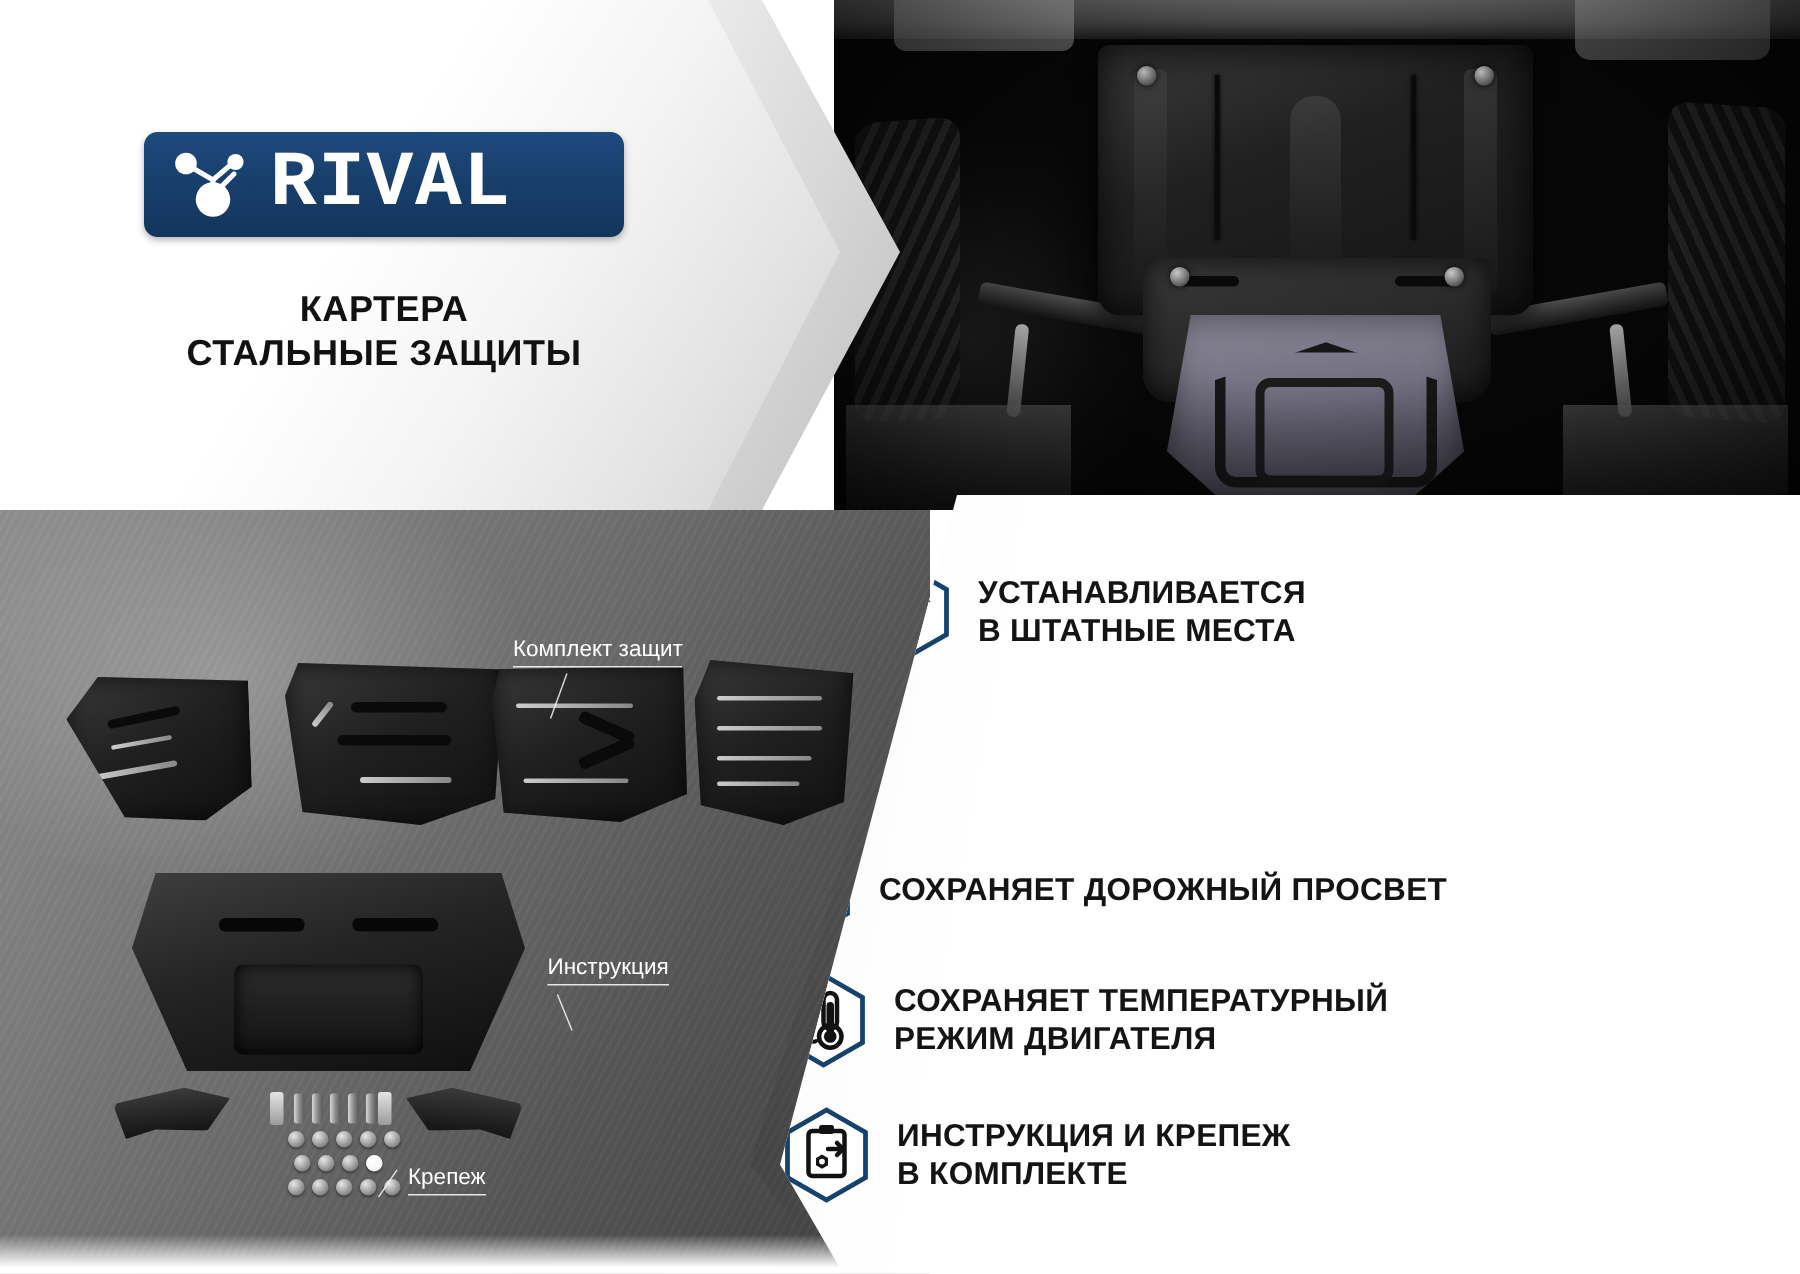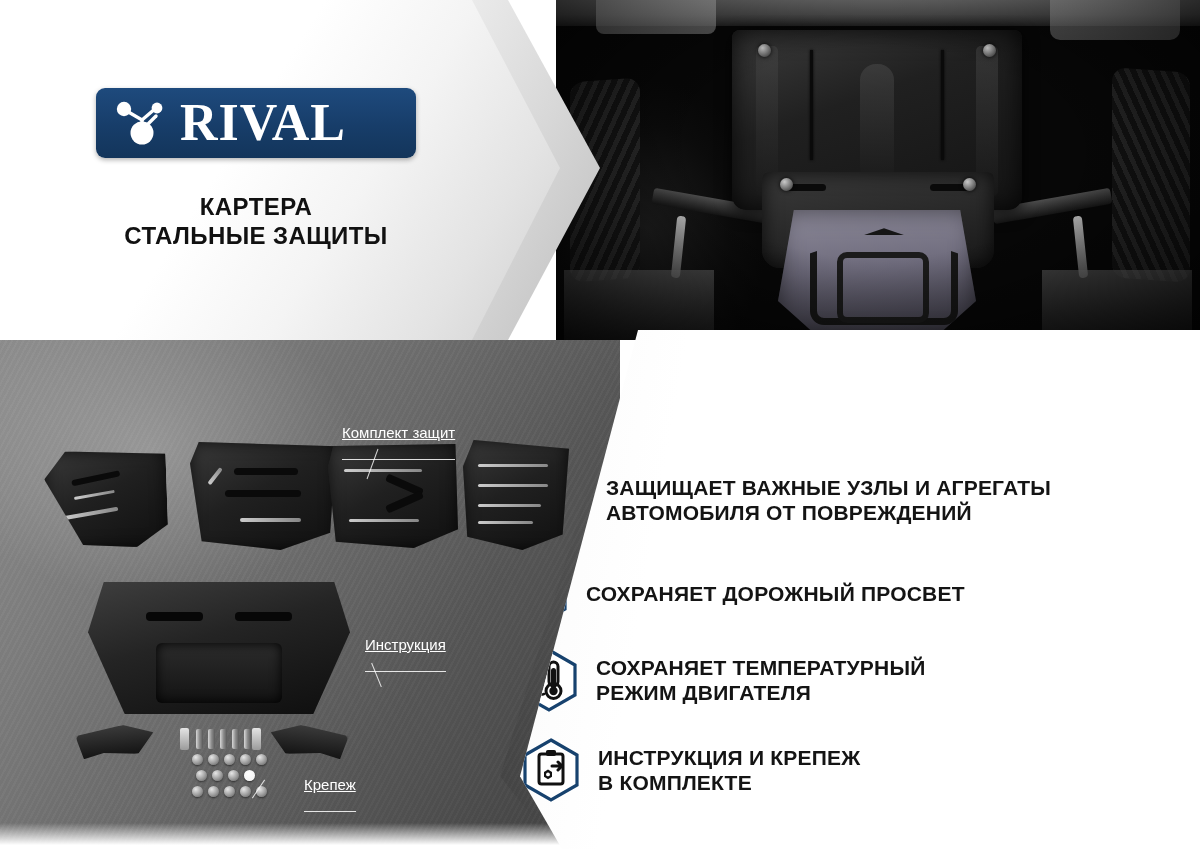--- a/index.html
+++ b/index.html
@@ -103,21 +103,21 @@
   .tl-band span { font-size:17px; color:#2a2a2a; }
 
   .logo-box {
     position:absolute; left:96px; top:88px; width:320px; height:70px;
     background:linear-gradient(#1e4a7d,#173d69 55%,#13355b);
     border-radius:9px; box-shadow:0 2px 5px rgba(0,0,0,.3);
     display:flex; align-items:center; padding-left:16px; gap:10px;
   }
   .logo-mark { width:58px; height:54px; flex:0 0 auto; }
   .logo-word { font-size:52px; font-weight:bold; color:#ffffff; letter-spacing:1px;
-    line-height:1; font-family:Liberation Serif, serif; }
+    line-height:1; font-family:Liberation Mono, monospace; }
 
   .tl-title {
     position:absolute; left:0; top:192px; width:512px; text-align:center;
     font-size:24px; font-weight:bold; color:#111; line-height:1.22; letter-spacing:.4px;
   }
 
   
   .photo-bottom {
     position:absolute; left:0; top:340px; width:620px; height:509px;
     background:
@@ -164,21 +164,21 @@
     background:linear-gradient(90deg,#d8d8d8,#8d8d8d 50%,#5a5a5a); }
   .washer { position:absolute; width:11px; height:11px; border-radius:50%;
     background:radial-gradient(circle at 34% 30%,#e6e6e6,#9c9c9c 55%,#5b5b5b);
     box-shadow:0 1px 2px rgba(0,0,0,.5); }
   .washer.dot { background:radial-gradient(circle at 40% 35%,#ffffff,#f0f0f0); }
   .plate-strip { position:absolute; width:9px; height:22px; border-radius:2px;
     background:linear-gradient(#e4e4e4,#9b9b9b); }
 
   
   .callout { position:absolute; color:#ffffff; font-size:15px; white-space:nowrap;
-    padding-bottom:18px; border-bottom:1.6px solid rgba(255,255,255,.85);text-decoration:underline; }
+    padding-bottom:3px; border-bottom:1.6px solid rgba(255,255,255,.85); }
   .leader { position:absolute; border-left:1.4px solid rgba(255,255,255,.8); }
 
   
   .panel-features {
     position:absolute; right:0; top:330px; width:680px; height:519px;
     background:linear-gradient(100deg,#fafafa 0%,#ffffff 22%,#ffffff 100%);
     clip-path:polygon(118px 0, 100% 0, 100% 100%, 42px 100%, 0 86%);
   }
   .panel-features-shadow {
     position:absolute; right:0; top:330px; width:700px; height:519px;
@@ -321,44 +321,47 @@
       <div class="washer" style="left:240px;top:446px;"></div>
       <div class="washer" style="left:256px;top:446px;"></div>
     </div>
 
     <div class="callout" style="left:342px;top:84px;">Комплект защит</div>
     <div class="leader" style="left:372px;top:108px;height:32px;transform:rotate(20deg);"></div>
 
     <div class="callout" style="left:365px;top:296px;">Инструкция</div>
     <div class="leader" style="left:376px;top:322px;height:26px;transform:rotate(-22deg);"></div>
 
-    <div class="callout" style="left:272px;top:436px;margin-left:32px;">Крепеж</div>
+    <div class="callout" style="left:272px;top:436px;">Крепеж</div>
     <div class="leader" style="left:258px;top:438px;height:22px;transform:rotate(34deg);"></div>
 
     <div class="bottom-fade"></div>
   </div>
 
   <div class="panel-features-shadow"></div>
   <div class="panel-features">
     <div class="feat-list">
 
-
-      <div class="feat" style="left:10px;top:138px;">
+      <div class="feat" style="left:56px;top:46px;">
         <span class="hexicon">
           <svg viewBox="0 0 58 64" width="58" height="64">
             <polygon points="29,2 55,17 55,47 29,62 3,47 3,17" fill="#fff" stroke="#17426e" stroke-width="3.2"></polygon>
-            <path d="M29 13l13 5v13c0 9-7 14-13 16-6-2-13-7-13-16V18z" fill="#1a1a1a"></path>
-            <path d="M22 32l5 5 10-11" fill="none" stroke="#fff" stroke-width="4.2" stroke-linecap="round" stroke-linejoin="round"></path>
+            <g transform="translate(29,32) rotate(42) translate(-29,-32)">
+              <path d="M36 17a9.5 9.5 0 1 0 0 17 9.5 9.5 0 0 1 0-17z" fill="#111"></path>
+              <rect x="17" y="33" width="20" height="7" rx="3" fill="#111" transform="rotate(45 27 36)"></rect>
+              <circle cx="20" cy="44" r="2.4" fill="#fff"></circle>
+            </g>
           </svg>
         </span>
         <span class="feat-text">
-          <span>ЗАЩИЩАЕТ ВАЖНЫЕ УЗЛЫ И АГРЕГАТЫ</span><br>
-          <span>АВТОМОБИЛЯ ОТ ПОВРЕЖДЕНИЙ</span>
+          <span>УСТАНАВЛИВАЕТСЯ</span><br>
+          <span>В ШТАТНЫЕ МЕСТА</span>
         </span>
       </div>
+
 
       <div class="feat" style="left:-10px;top:232px;">
         <span class="hexicon">
           <svg viewBox="0 0 58 64" width="58" height="64">
             <polygon points="29,2 55,17 55,47 29,62 3,47 3,17" fill="#fff" stroke="#17426e" stroke-width="3.2"></polygon>
             <rect x="10" y="30" width="38" height="4.5" fill="#111"></rect>
             <rect x="36" y="22" width="5" height="21" fill="#111"></rect>
             <path d="M24 14v8m0 0l-5-5m5 5l5-5" stroke="#111" stroke-width="3.6" fill="none" stroke-linecap="round"></path>
             <path d="M24 50v-8m0 0l-5 5m5-5l5 5" stroke="#111" stroke-width="3.6" fill="none" stroke-linecap="round"></path>
           </svg>

